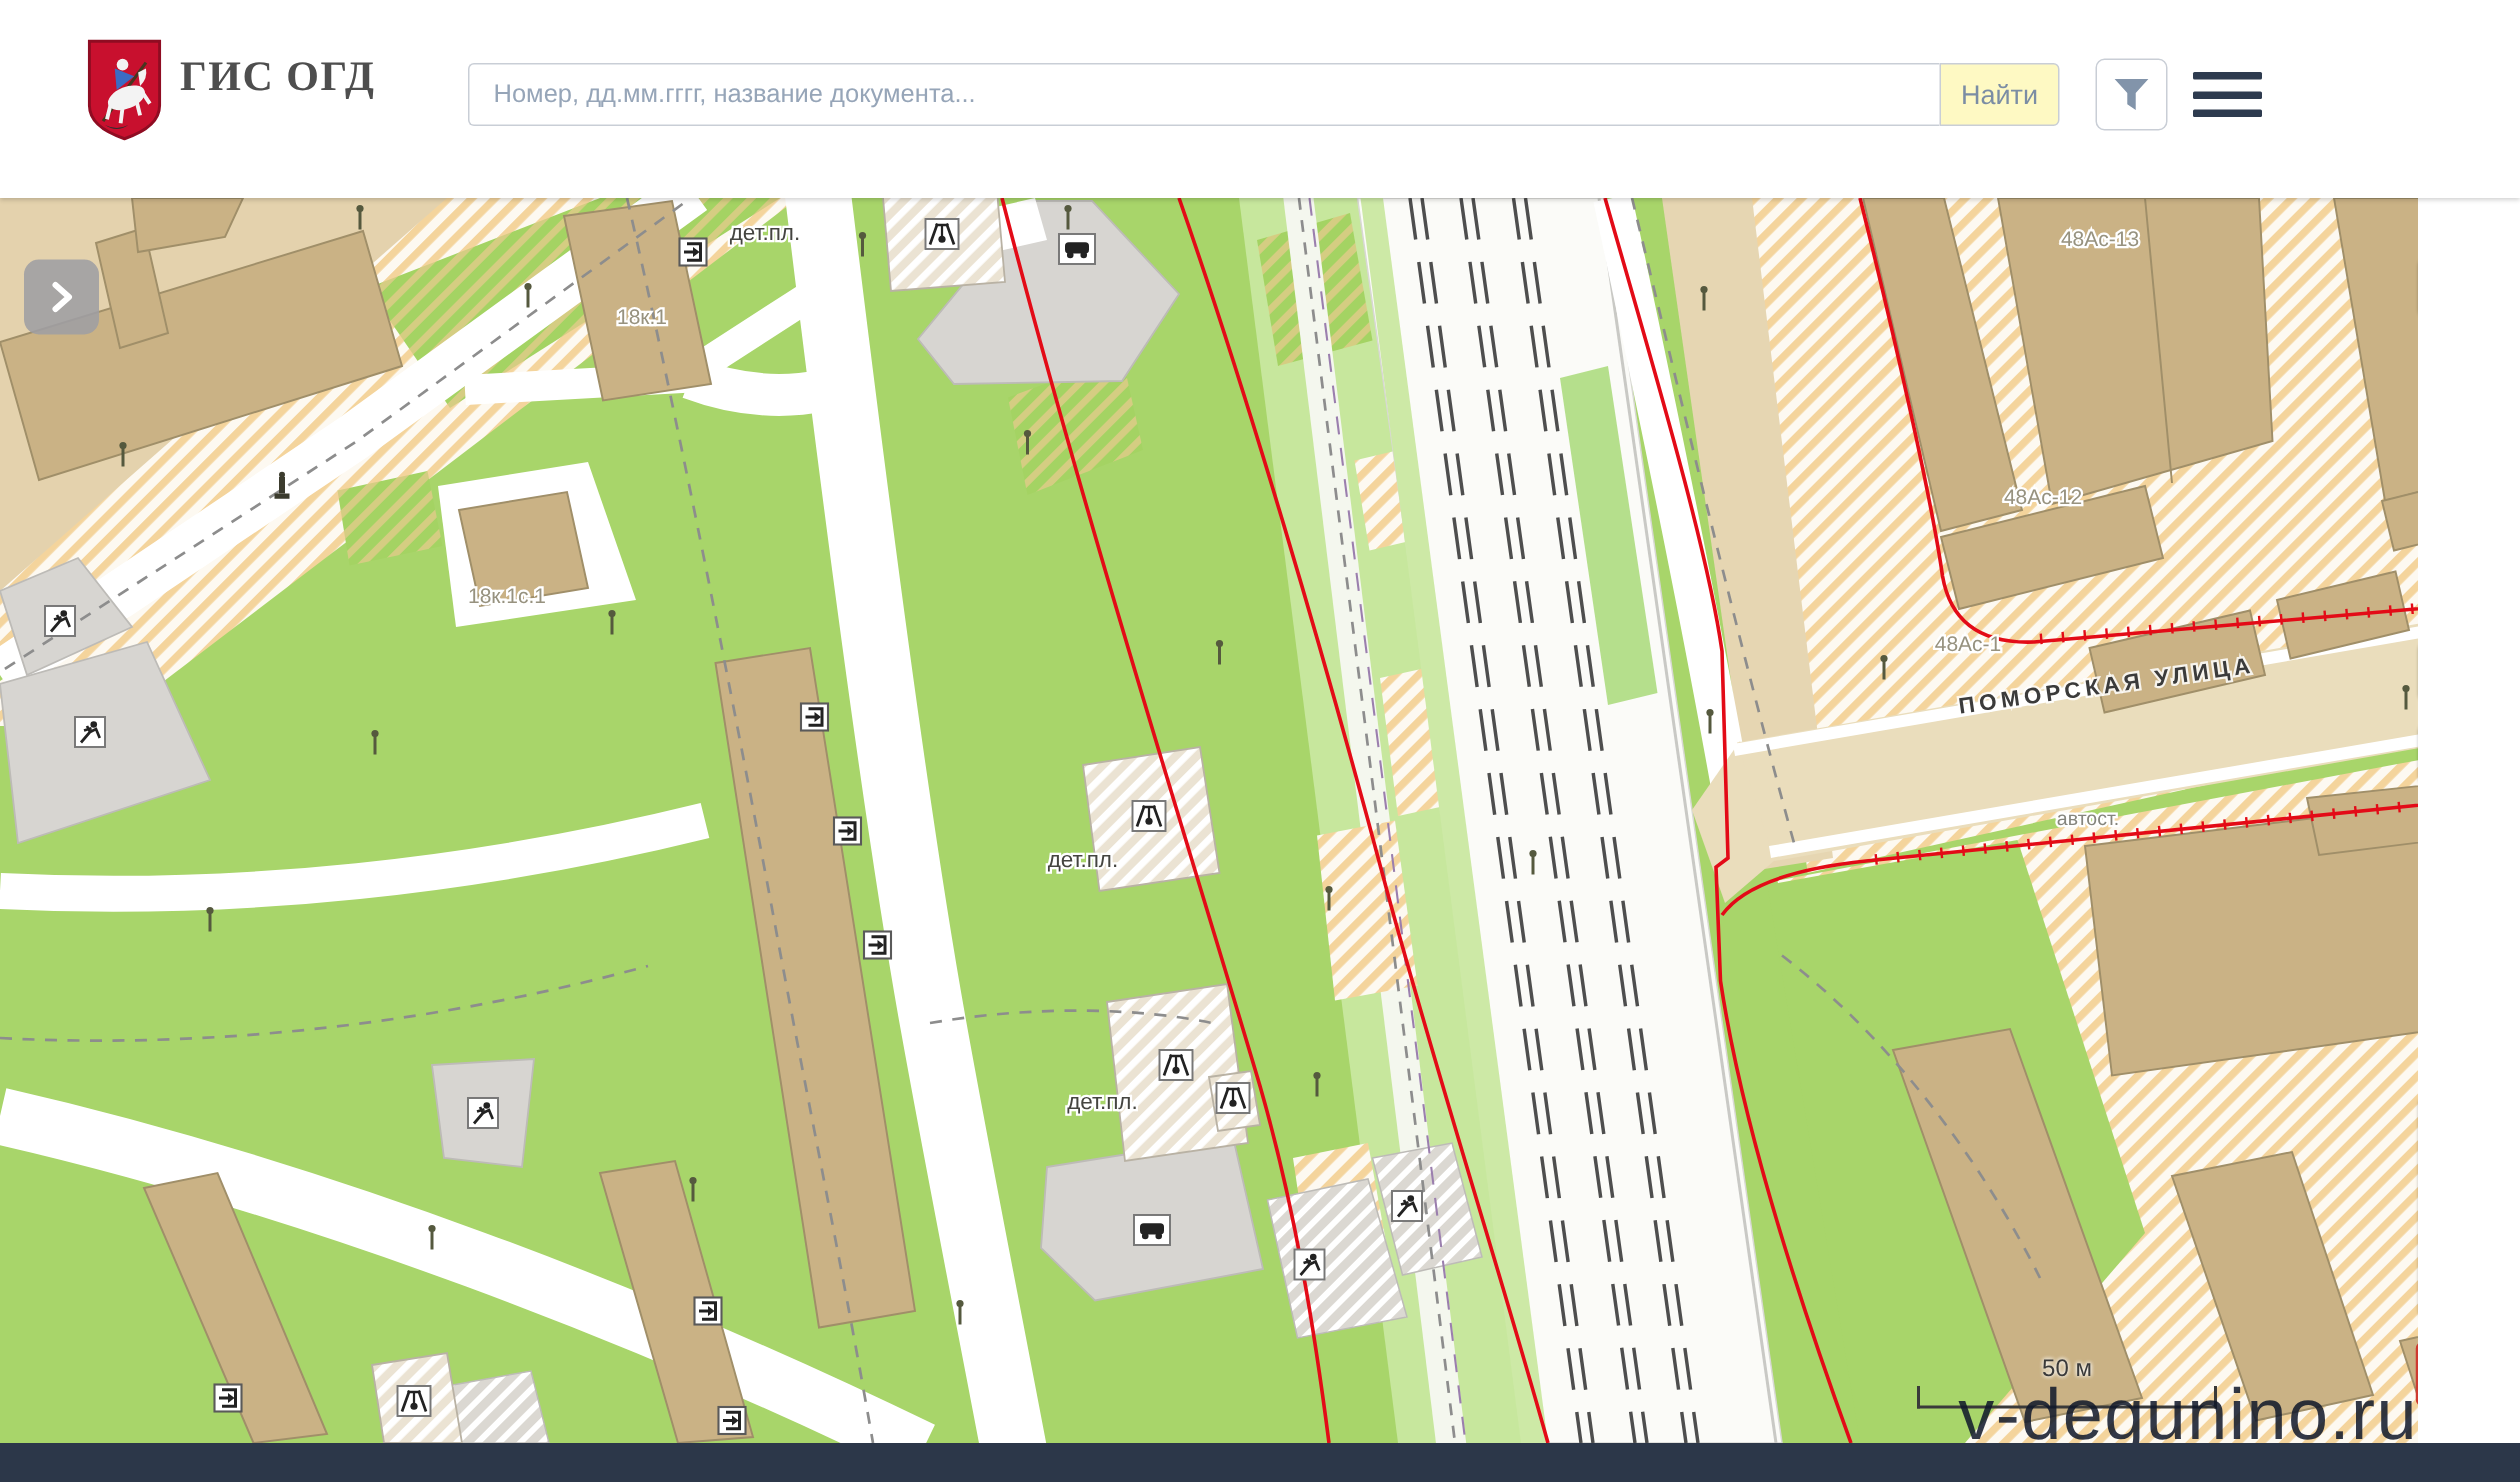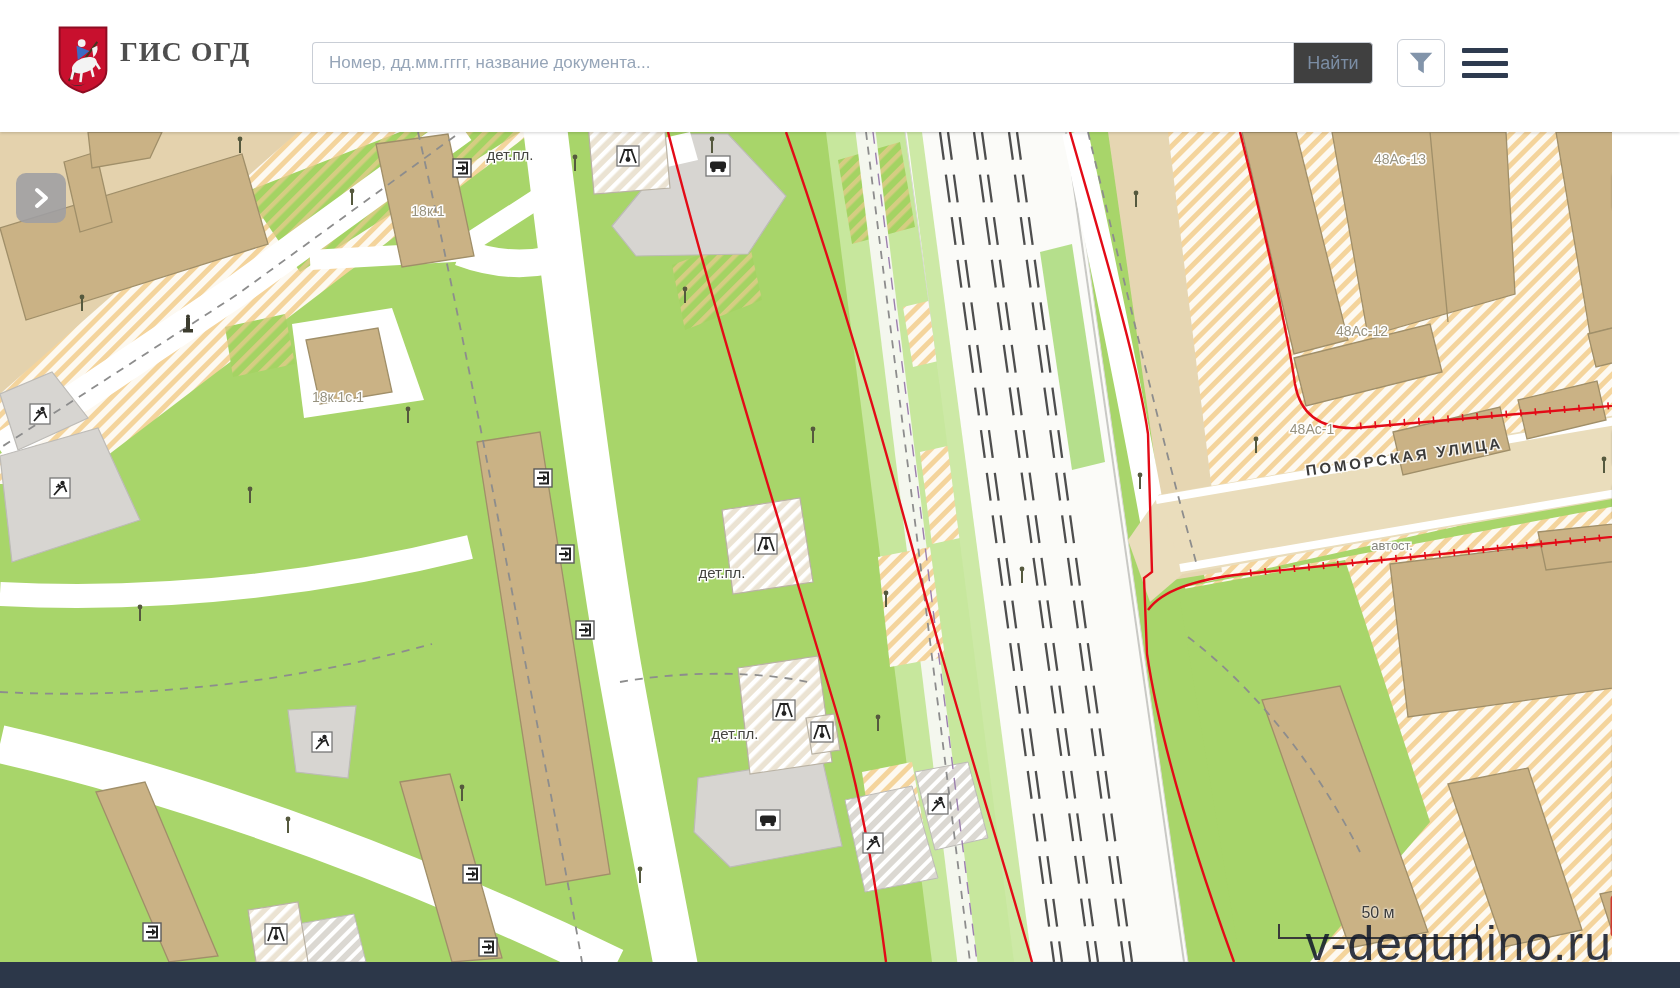--- a/index.html
+++ b/index.html
@@ -4,21 +4,21 @@
 <style>
   html,body{margin:0;padding:0}
   body{width:1680px;height:988px;overflow:hidden;font-family:"Liberation Sans",sans-serif;background:#fff;position:relative}
   
   .header{position:absolute;top:0;left:0;width:1680px;height:132px;background:#fff;z-index:10;box-shadow:0 1px 3px rgba(0,0,0,.18)}
   .logo{position:absolute;left:57px;top:26px;width:52px;height:68px}
   .app-title{position:absolute;left:120px;top:36px;font-family:"Liberation Serif",serif;font-weight:700;font-size:28px;color:#4e4e4e;letter-spacing:1px}
   .search-group{position:absolute;left:312px;top:42px;display:flex}
   .search-input{width:948px;height:40px;border:1px solid #c9ced6;border-right:none;border-radius:4px 0 0 4px;padding:0 16px;font-size:17px;color:#333;outline:none}
   .search-input::placeholder{color:#96a5b8}
-  .search-btn{width:80px;height:42px;background:#404040;border:1px solid #c9ced6;border-radius:0 4px 4px 0;font-size:18px;color:#7b8da4;cursor:pointer}
+  .search-btn{width:80px;height:42px;background:#fef9c3;border:1px solid #c9ced6;border-radius:0 4px 4px 0;font-size:18px;color:#7b8da4;cursor:pointer}
   .filter-btn{position:absolute;left:1397px;top:39px;width:46px;height:46px;background:#fff;border:1px solid #c9ced6;border-radius:6px;display:flex;align-items:center;justify-content:center;cursor:pointer}
   .burger{position:absolute;left:1462px;top:48px;width:46px;height:30px;cursor:pointer;display:flex;flex-direction:column;justify-content:space-between}
   .burger span{display:block;height:5px;background:#2e3b4f;border-radius:1px}
   
   .map-wrap{position:absolute;top:132px;left:0;width:1612px;height:830px;overflow:hidden;background:#a8d56a}
   .map-wrap svg.basemap{position:absolute;top:0;left:0}
   .map-label{paint-order:stroke;stroke:#ffffff;stroke-width:3px;fill:#454540;font-size:15px;font-family:"Liberation Sans",sans-serif}
   .bldg-label{paint-order:stroke;stroke:#ffffff;stroke-width:3px;fill:#97927f;font-size:14px}
   .street-label{paint-order:stroke;stroke:rgba(255,255,255,.85);stroke-width:3px;fill:#3b3b3b;font-size:15px;font-weight:bold;letter-spacing:3px}
   .small-label{paint-order:stroke;stroke:#ffffff;stroke-width:3px;fill:#85857d;font-size:13px}

